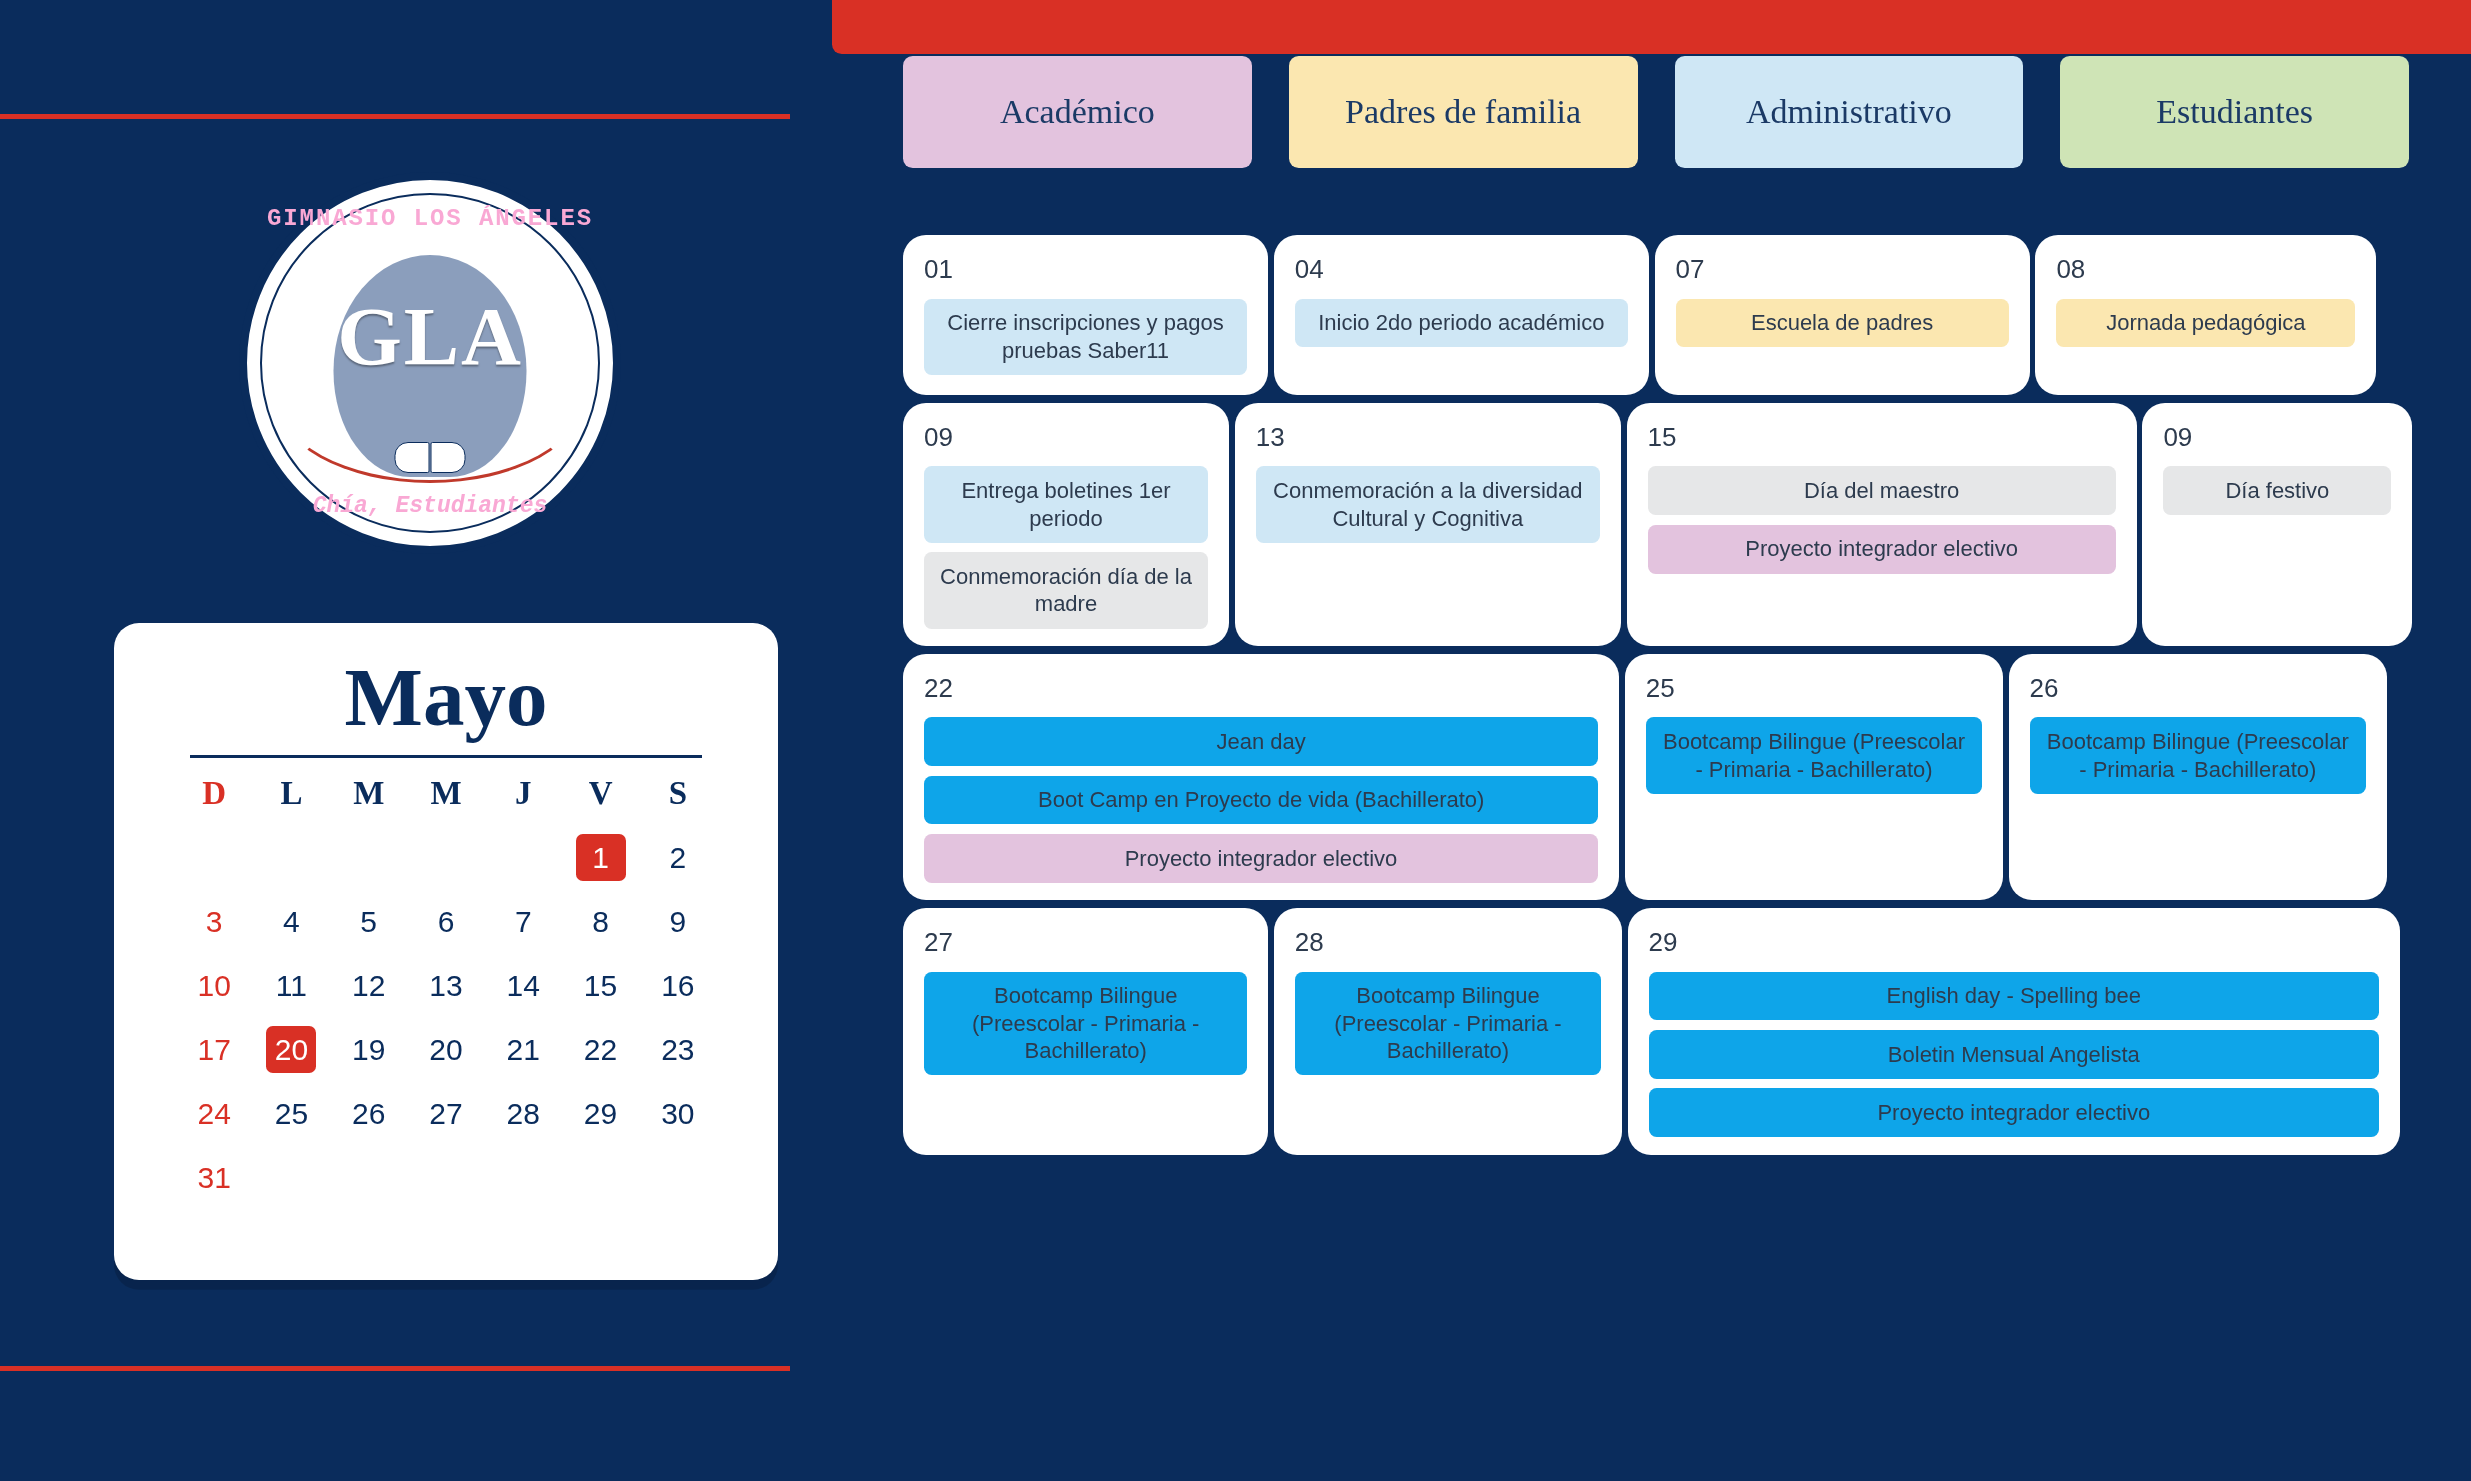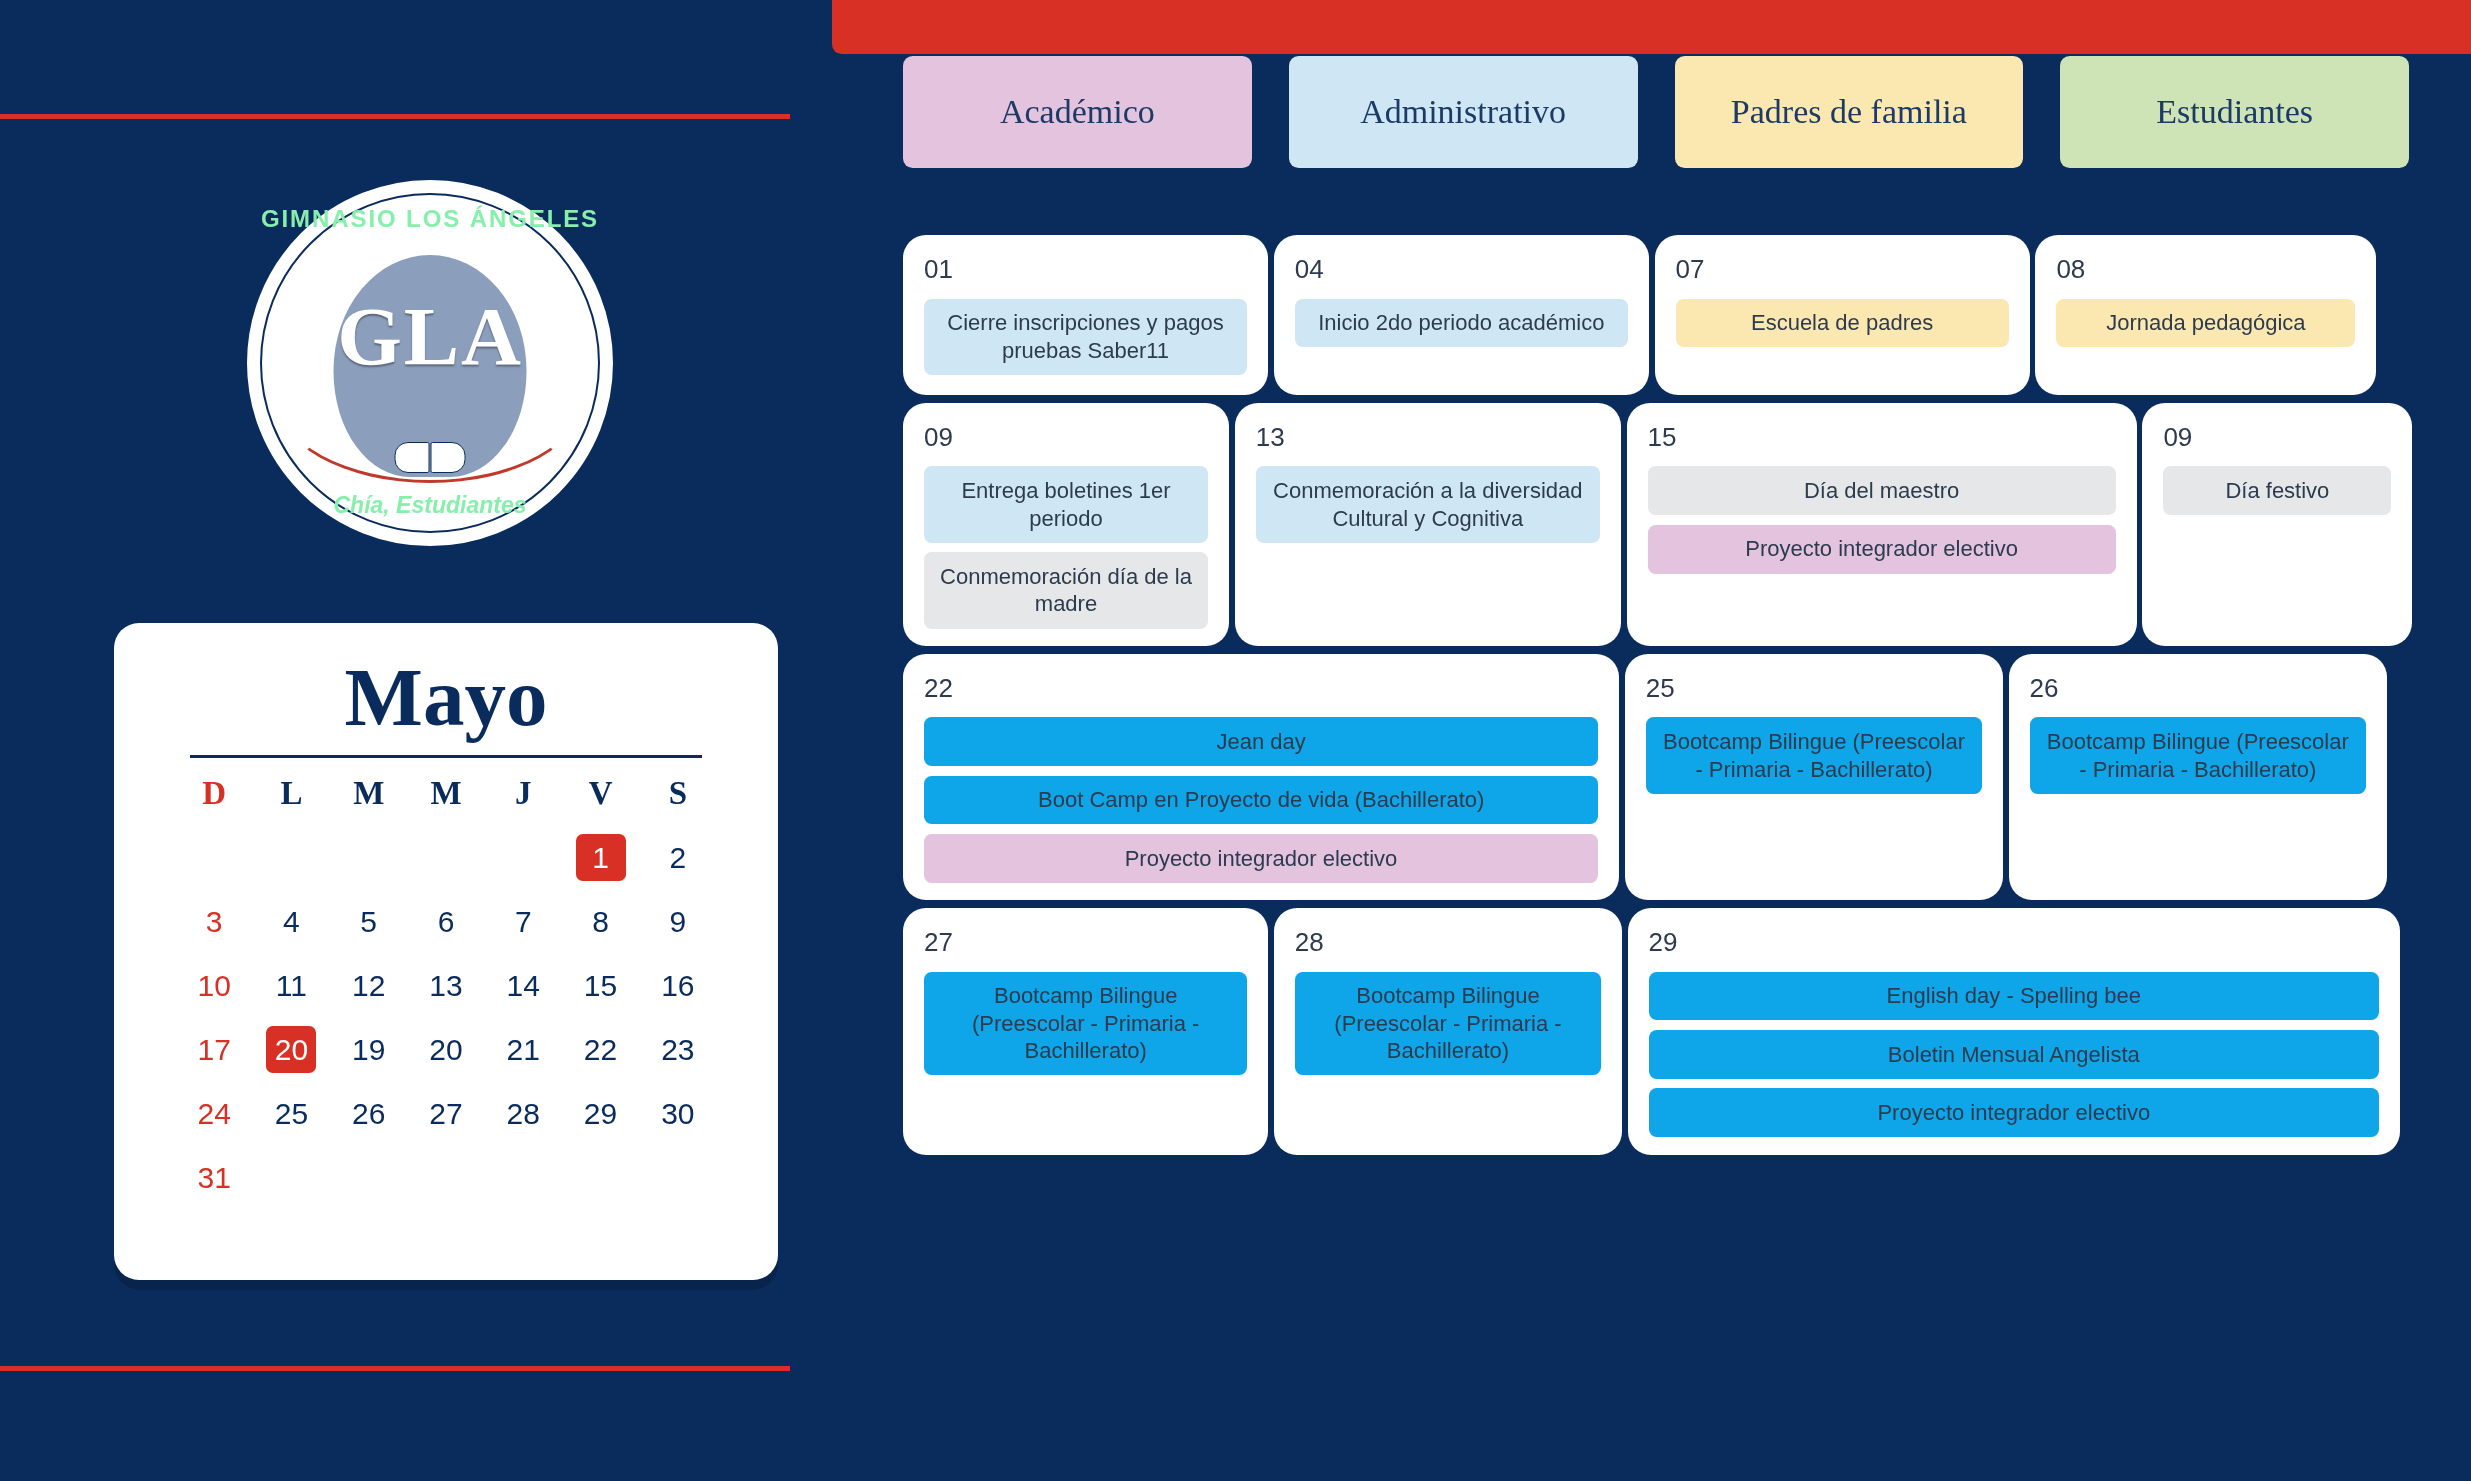--- a/index.html
+++ b/index.html
@@ -68,22 +68,22 @@
     font-family: "Liberation Serif", serif;
     font-size: 83px;
     font-weight: bold;
     color: #ffffff;
     letter-spacing: 1.9px;
     text-shadow: 0 1.9px 1.9px rgba(0,0,0,.35);
   }
   .logo-arc-top, .logo-arc-bottom {
     position: absolute; left: 0; width: 100%;
     text-align: center;
-    font-family: Liberation Sans, sans-serif;
-    color: #86efac;
+    font-family: Liberation Mono, monospace;
+    color: #f9a8d4;
     font-weight: bold;
   }
   .logo-arc-top {
     top: 33px;
     font-size: 24px;
     letter-spacing: 1.9px;
   }
   .logo-arc-bottom {
     bottom: 35px;
     font-size: 23px;
@@ -320,22 +320,22 @@
               <td></td>
               <td></td>
             </tr>
           </tbody>
       </table>
     </div>
   </div>
 
   <div class="legend" id="legend">
       <div class="legend-chip" style="background: rgb(227, 195, 222);">Académico</div>
+      <div class="legend-chip" style="background: rgb(251, 231, 176);">Padres de familia</div>
       <div class="legend-chip" style="background: rgb(207, 231, 245);">Administrativo</div>
-      <div class="legend-chip" style="background: rgb(251, 231, 176);">Padres de familia</div>
       <div class="legend-chip" style="background: rgb(207, 228, 182);">Estudiantes</div>
     </div>
 
   <div class="weeks" id="weeks">
       <div class="week-row">
         <div class="day-cell" style="width: 365px;">
           <div class="day-num">01</div>
           <div class="event c-azul">Cierre inscripciones y pagos pruebas Saber11</div>
         </div>
         <div class="day-cell" style="width: 375px;">

